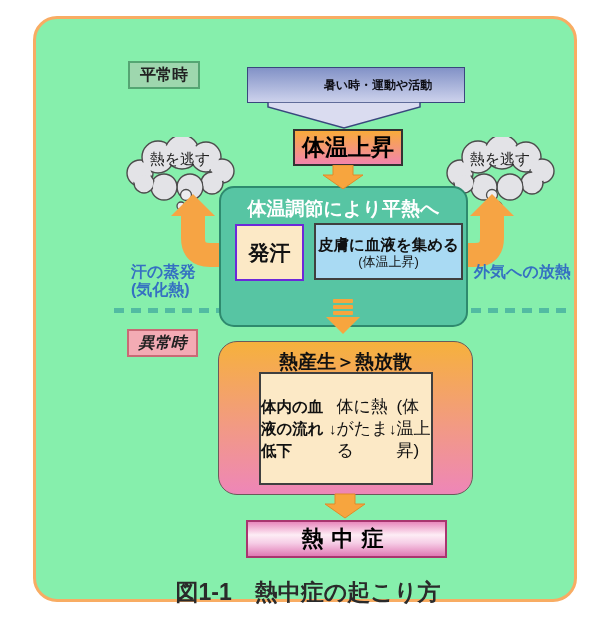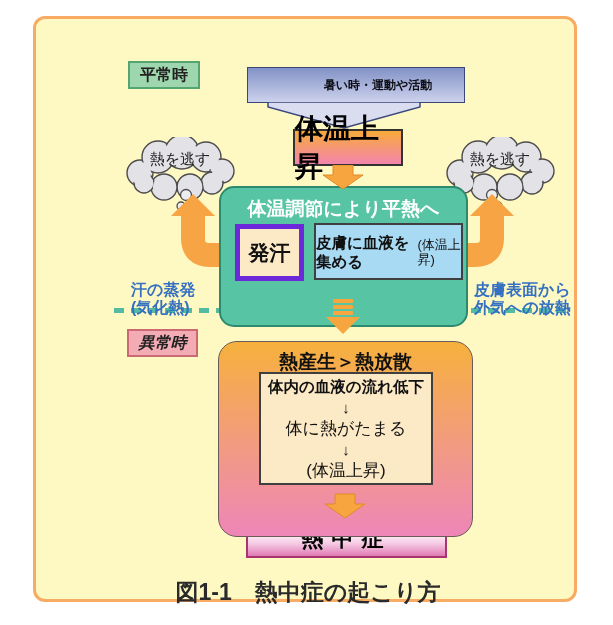--- a/index.html
+++ b/index.html
@@ -1,86 +1,86 @@
 <!DOCTYPE html>
 <html><head>
 <meta charset="utf-8">
 <style>
   * { margin:0; padding:0; box-sizing:border-box; }
   html,body { background:#ffffff; }
   body { font-family:"Liberation Sans","DejaVu Sans",sans-serif; }
   .canvas { position:relative; width:613px; height:625px; background:#fff; overflow:hidden; }
   .card { position:absolute; left:33px; top:16px; width:544px; height:586px;
-          border:3.5px solid #f8ac63; border-radius:12px; background:#fef9c3; }
+          border:3.5px solid #f8ac63; border-radius:24px; background:#86efac; }
 
   .abs { position:absolute; }
 
   .state-label { display:flex; align-items:center; justify-content:center;
                  font-size:16px; font-weight:600; color:#222; }
   .label-normal { left:92px; top:42px; width:72px; height:28px;
                   background:#9ed7ae; border:2px solid #55a573; }
   .label-abnormal { left:91px; top:310px; width:71px; height:28px;
                     background:#f3abb4; border:2px solid #c96a75;font-style:italic; }
 
   .trigger-box { left:211px; top:48px; width:218px; height:36px;
                  background:linear-gradient(180deg,#8292c7 0%,#cdd2ec 100%);
                  border:1.5px solid #39477d; display:flex; align-items:center; justify-content:center;
                  font-size:12px; font-weight:600; color:#0d0d14;padding-left:44px; }
 
   .big-lavender-arrow { left:224px; top:83px; }
 
   .rise-box { left:257px; top:110px; width:110px; height:37px;
               background:linear-gradient(180deg,#f8ab3a 0%,#f285ad 100%);
               border:2px solid #333; display:flex; align-items:center; justify-content:center;
-              font-size:28px; font-weight:700; color:#000; }
+              font-size:23px; font-weight:700; color:#000; }
 
   .block-arrow-1 { left:287px; top:146px; z-index:3; }
   .block-arrow-2 { left:289px; top:474px; z-index:3; }
 
   .regulation-box { left:183px; top:167px; width:249px; height:141px;
                     background:#57c5a3; border:2.5px solid #2e8a6e; border-radius:15px; z-index:2; }
   .regulation-title { position:absolute; left:0; top:8px; width:100%; text-align:center;
                       color:#fff; font-size:19px; font-weight:700; }
   .sweat-box { position:absolute; left:14px; top:36px; width:69px; height:57px;
-               background:#fce9c6; border:5px solid #6d28d9;
+               background:#fce9c6; border:2px solid #6d28d9;
                display:flex; align-items:center; justify-content:center;
                font-size:21px; font-weight:700; color:#111; }
   .skin-box { position:absolute; left:93px; top:35px; width:149px; height:57px;
               background:#a9daf3; border:2px solid #3f3f3f;
-              display:flex; flex-direction:row; align-items:center; justify-content:center;
+              display:flex; flex-direction:column; align-items:center; justify-content:center;
               color:#111; }
   .skin-box .l1 { font-size:15.5px; font-weight:700; line-height:19px; }
   .skin-box .l2 { font-size:13px; font-weight:500; line-height:15px; }
 
   .cloud { width:112px; height:74px; z-index:1; }
   .cloud-left { left:88px; top:118px; }
   .cloud-right { left:408px; top:118px; }
   .cloud-label { position:absolute; left:0; top:14px; width:100%; text-align:center;
                  font-size:15px; font-weight:500; color:#222; z-index:2; }
 
   .curve-arrow { z-index:1; }
   .curve-left { left:128px; top:170px; }
   .curve-right { left:423px; top:170px; }
 
-  .side-note { color:#3570c2; font-size:16px; font-weight:700; line-height:18px; z-index:2;margin-top:18px; }
+  .side-note { color:#3570c2; font-size:16px; font-weight:700; line-height:18px; z-index:2; }
   .note-left { left:95px; top:244px; }
   .note-right { left:438px; top:244px; }
 
   .divider-dashed { left:78px; top:289px; width:455px; height:5px; z-index:1;
                     background:repeating-linear-gradient(to right,#52bba2 0 10px,transparent 10px 17px); }
   .striped-arrow { left:290px; top:280px; z-index:2; }
 
-  .imbalance-box { left:182px; top:322px; width:255px; height:196px;
+  .imbalance-box { left:182px; top:322px; width:255px; height:154px;
                    background:linear-gradient(180deg,#f6b13c 0%,#f29a83 55%,#ee86b8 100%);
                    border:1.5px solid #6b5a5a; border-radius:19px; z-index:2; }
   .imbalance-title { position:absolute; left:0; top:7px; width:100%; text-align:center;
                      font-size:19px; font-weight:600; color:#111; }
   .accumulation-box { position:absolute; left:40px; top:30px; width:174px; height:113px;
                       background:#fce9c6; border:2px solid #3f3f3f;
-                      display:flex; flex-direction:column; align-items:center; justify-content:center;
+                      display:flex; align-items:center; justify-content:center;
                       color:#111; }
   .accumulation-box .step { font-size:15.5px; font-weight:700; line-height:22px; }
   .accumulation-box .step-big { font-size:17px; font-weight:400; line-height:22px; }
   .accumulation-box .step-arrow { font-size:15px; line-height:20px; font-weight:500; }
 
   .heatstroke-box { left:210px; top:501px; width:201px; height:38px;
                     border:2px solid #a8356f;
                     background:linear-gradient(180deg,#e989be 0%,#fdedf5 38%,#f6cde6 62%,#e07ab4 100%);
                     display:flex; align-items:center; justify-content:center;
                     font-size:22px; font-weight:700; color:#000;
@@ -182,21 +182,20 @@
         <div class="l1">皮膚に血液を集める</div>
         <div class="l2">(体温上昇)</div>
       </div>
     </div>
 
     <div class="abs side-note note-left">
       <div>汗の蒸発</div>
       <div>(気化熱)</div>
     </div>
     <div class="abs side-note note-right">
-      <div>皮膚表面から</div>
       <div>外気への放熱</div>
     </div>
 
     <div class="abs divider-dashed"></div>
 
     <svg class="abs striped-arrow" width="34" height="37" viewBox="0 0 34 37">
       <g fill="#f7a53e">
         <rect x="7" y="0" width="20" height="4" rx="1"></rect>
         <rect x="7" y="6" width="20" height="4" rx="1"></rect>
         <rect x="7" y="12" width="20" height="4" rx="1"></rect>

